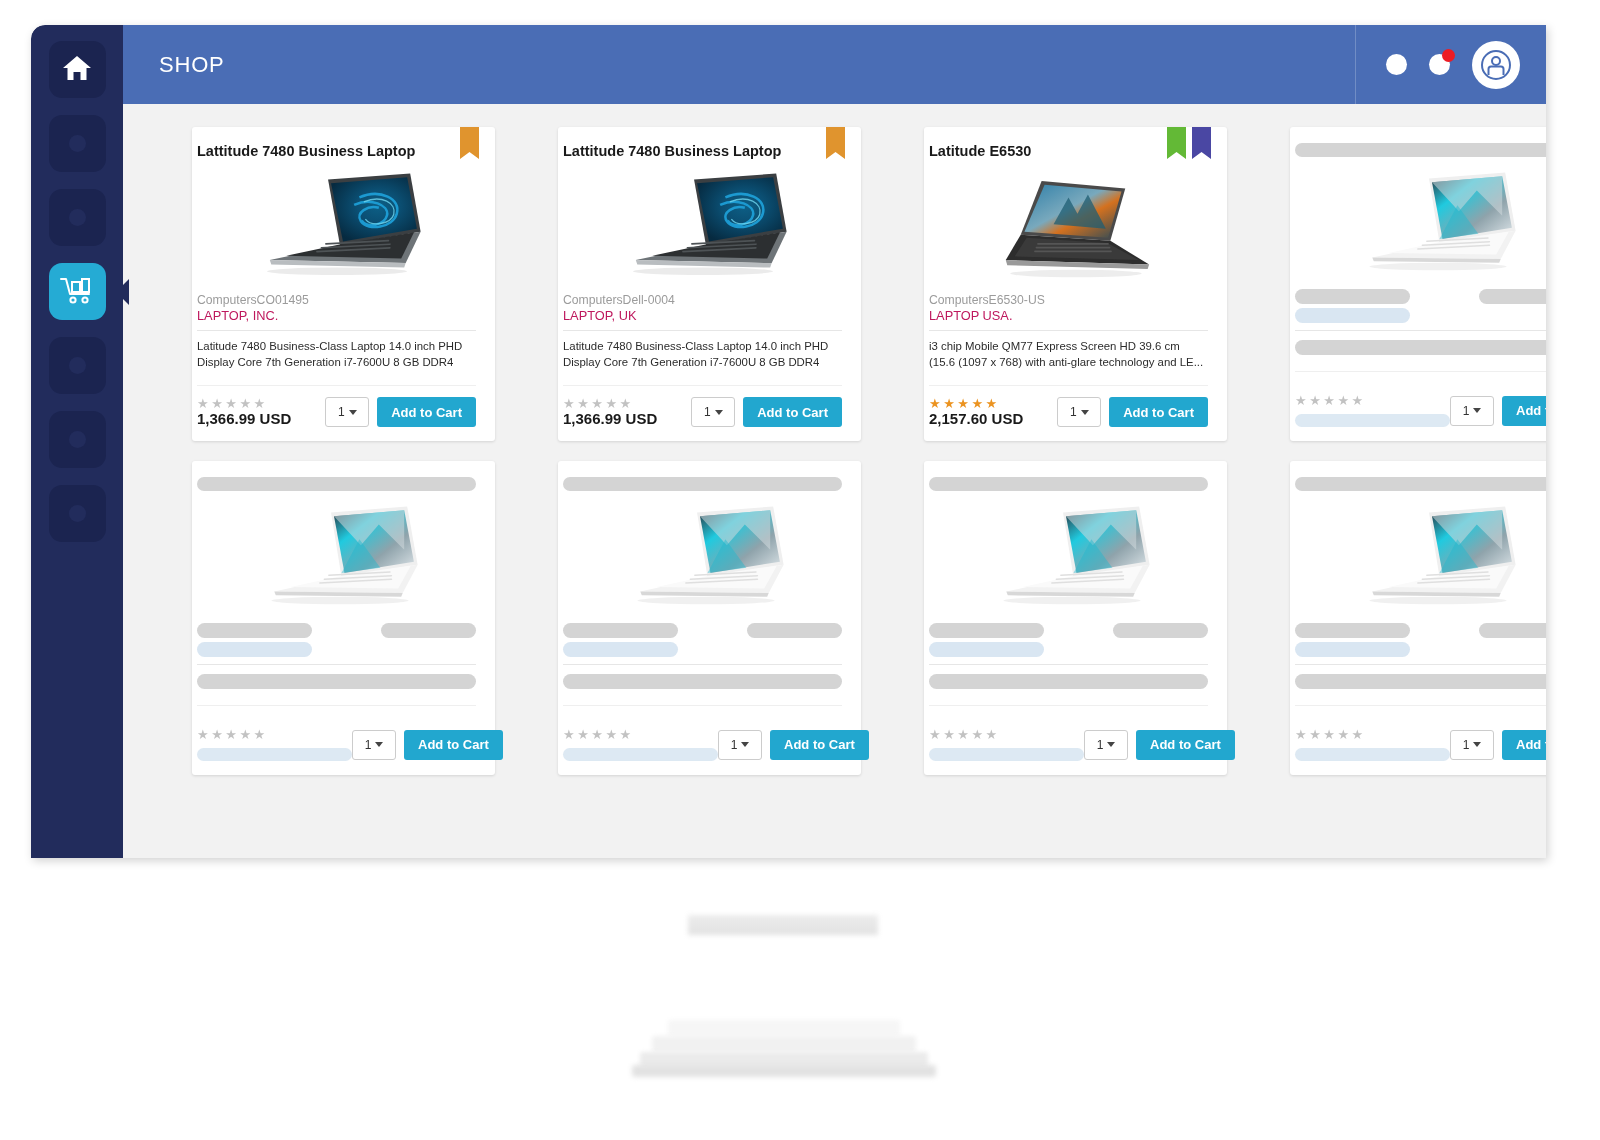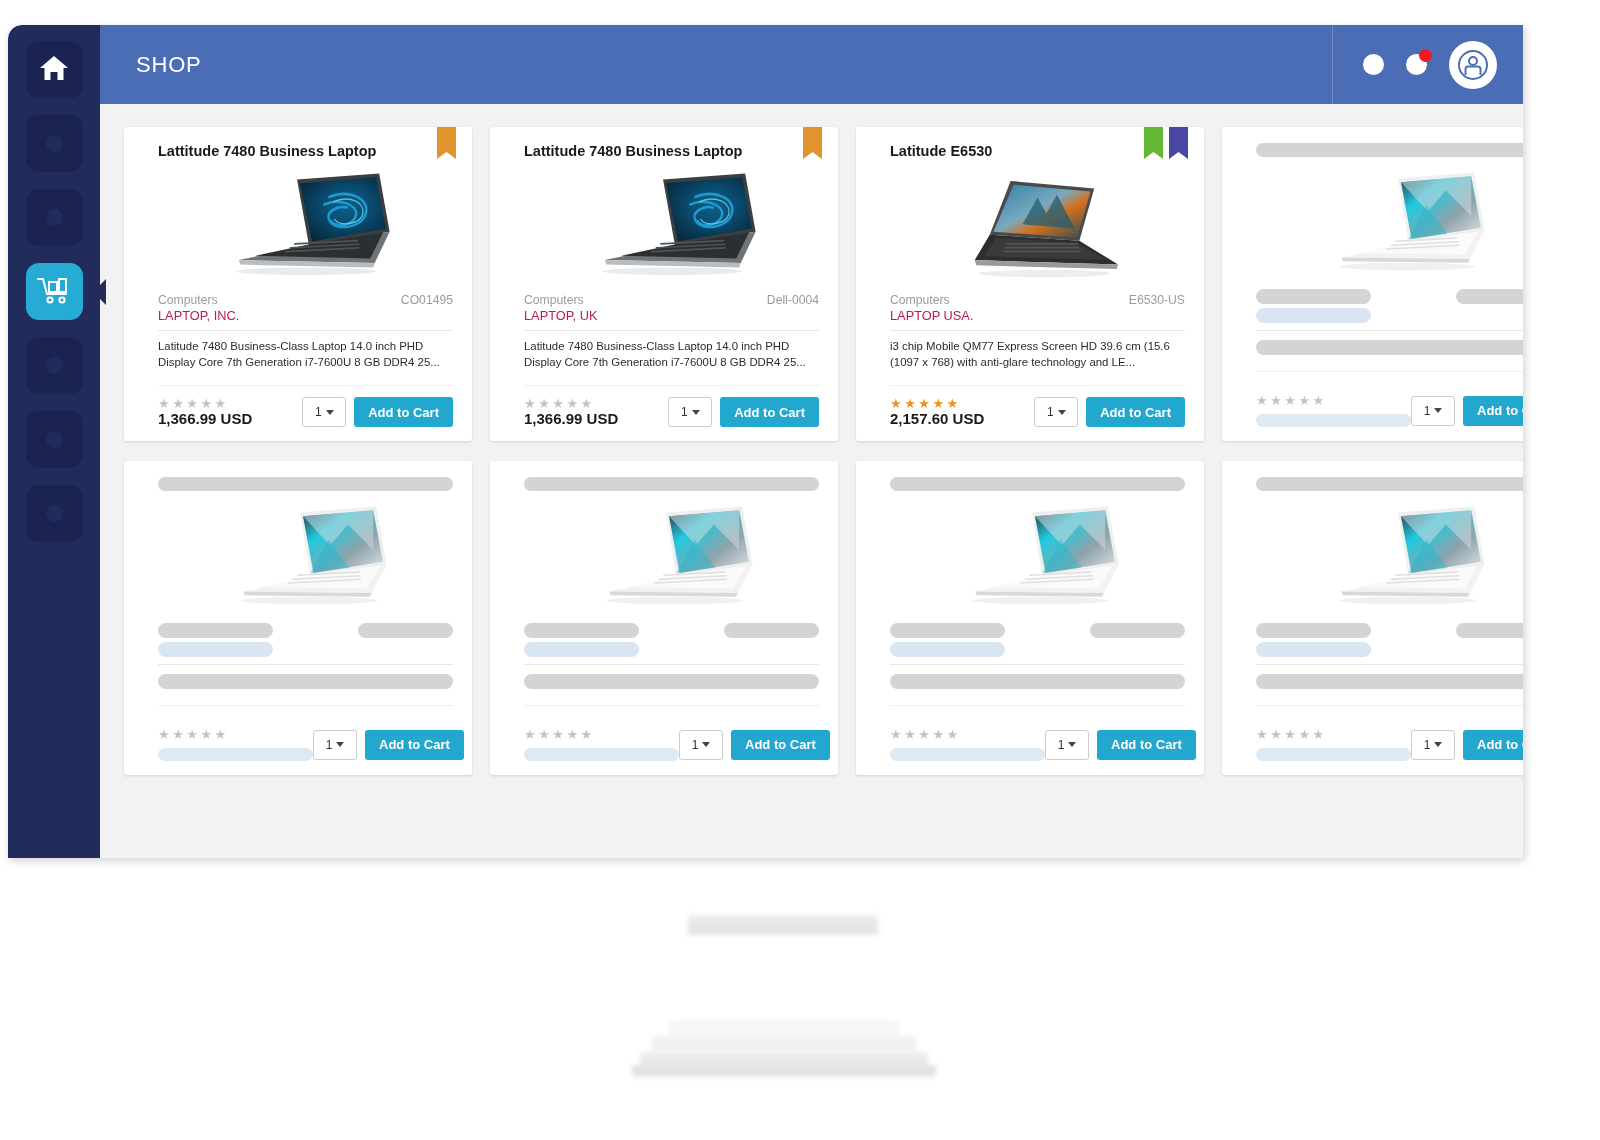--- a/index.html
+++ b/index.html
@@ -8,21 +8,21 @@
     background: #ffffff;
     font-family: "Liberation Sans", sans-serif;
     overflow: hidden;
   }
 
   
   #stage { position: relative; width: 1600px; height: 1140px; }
 
   #device {
     position: absolute;
-    left: 8px; top: 25px;
+    left: 31px; top: 25px;
     width: 1515px; height: 833px;
     border-radius: 14px 0 0 0;
     background: #f4f4f4;
     box-shadow: 2px 3px 10px rgba(0,0,0,0.18);
     overflow: hidden;
     display: flex;
   }
 
   
   #sidebar {
@@ -110,24 +110,24 @@
     grid-template-columns: repeat(4, 348px);
     column-gap: 18px;
     row-gap: 20px;
     width: 1470px;
   }
 
   .card {
     background: #ffffff;
     border-radius: 3px;
     box-shadow: 0 1px 3px rgba(0,0,0,0.13);
-    padding: 16px 19px 14px 34px;
+    padding: 16px 19px 14px 5px;
     position: relative;
     height: 314px;
-    display: flex; flex-direction: column;
+    display: flex; flex-direction: column; margin-left: 45px;
   }
 
   .ribbons {
     position: absolute; top: 0; right: 16px;
     display: flex; gap: 6px;
   }
   .ribbon {
     width: 19px; height: 32px;
     clip-path: polygon(0 0, 100% 0, 100% 100%, 50% 78%, 0 100%);
   }
@@ -139,21 +139,21 @@
   }
 
   .thumb-wrap {
     height: 118px;
     display: flex; align-items: center; justify-content: center;
     margin: 4px 0 6px 0;
   }
   .thumb-wrap svg { height: 112px; }
 
   .meta-row {
-    display: flex; justify-content: space-between; align-items: flex-start;
+    display: flex; align-items: flex-start;
     font-size: 12.2px;
   }
   .meta-cat { color: #9b9b9b; }
   .meta-sku { color: #9b9b9b; }
   .meta-vendor { color: #be185d; font-size: 12.8px; margin-top: 1px; }
 
   .divider { height: 1px; background: #e6e6e6; margin: 7px 0 0 0; }
   .divider.light { background: #efefef; }
 
   .desc {

